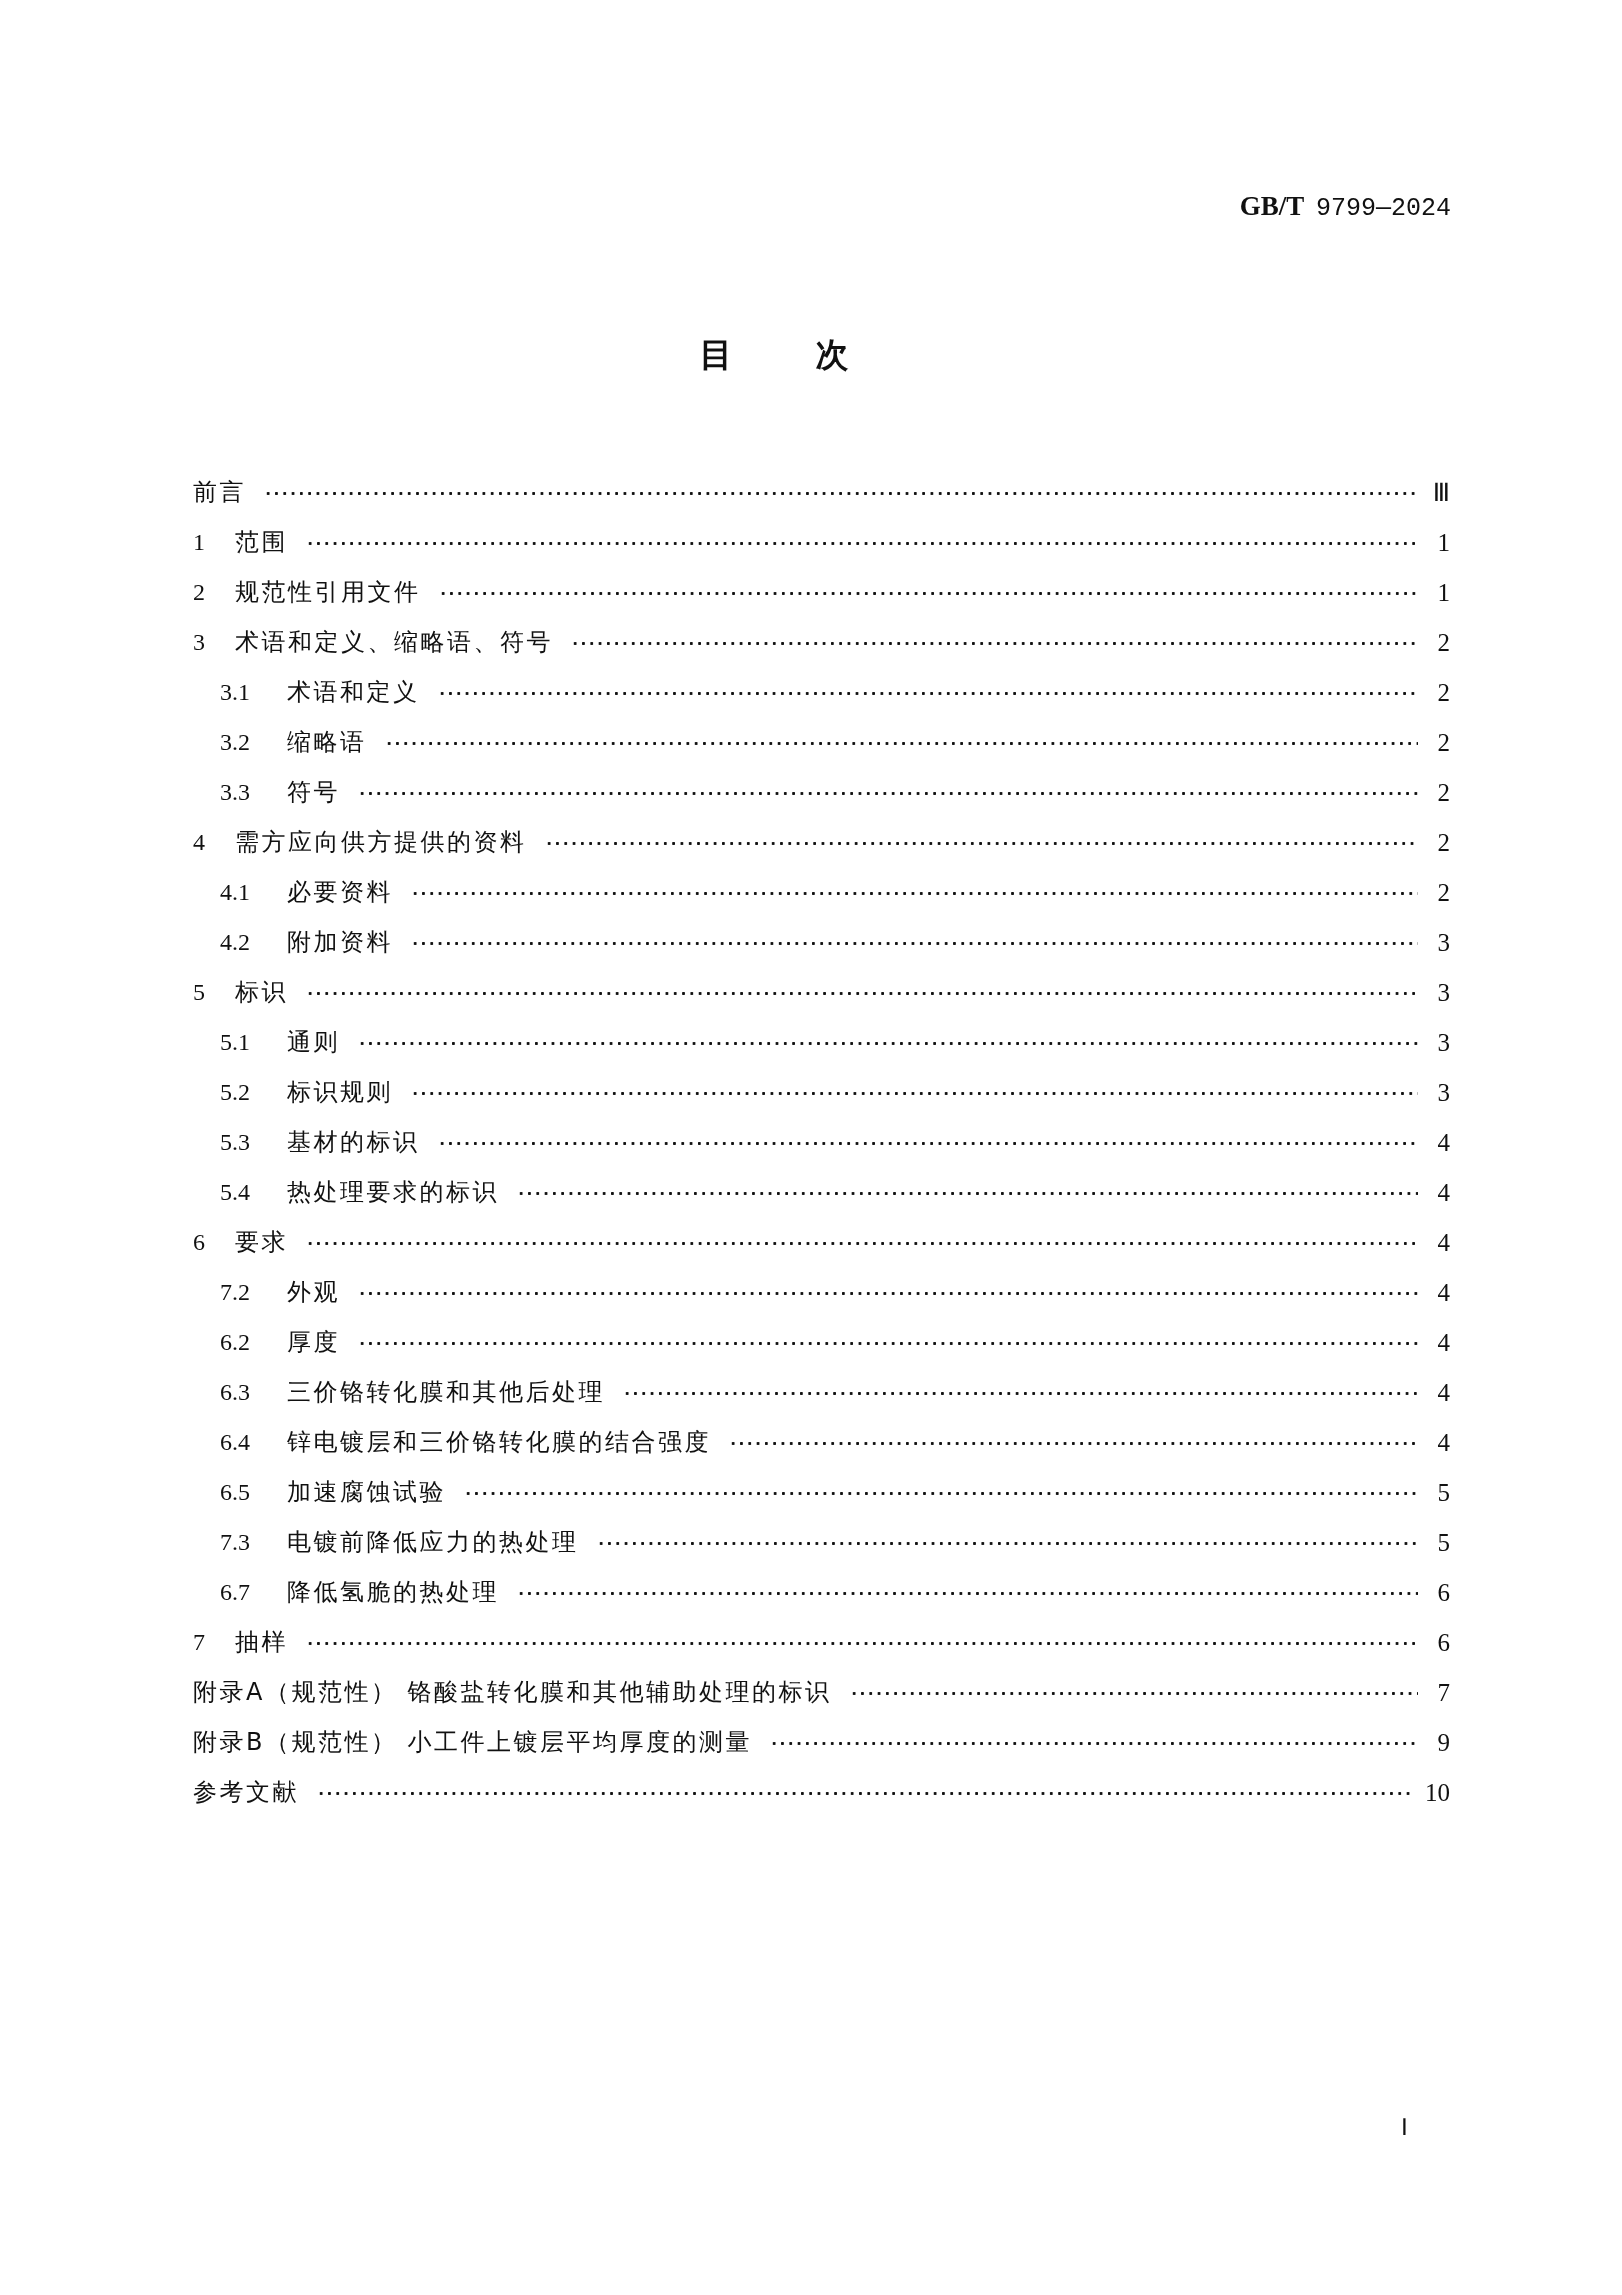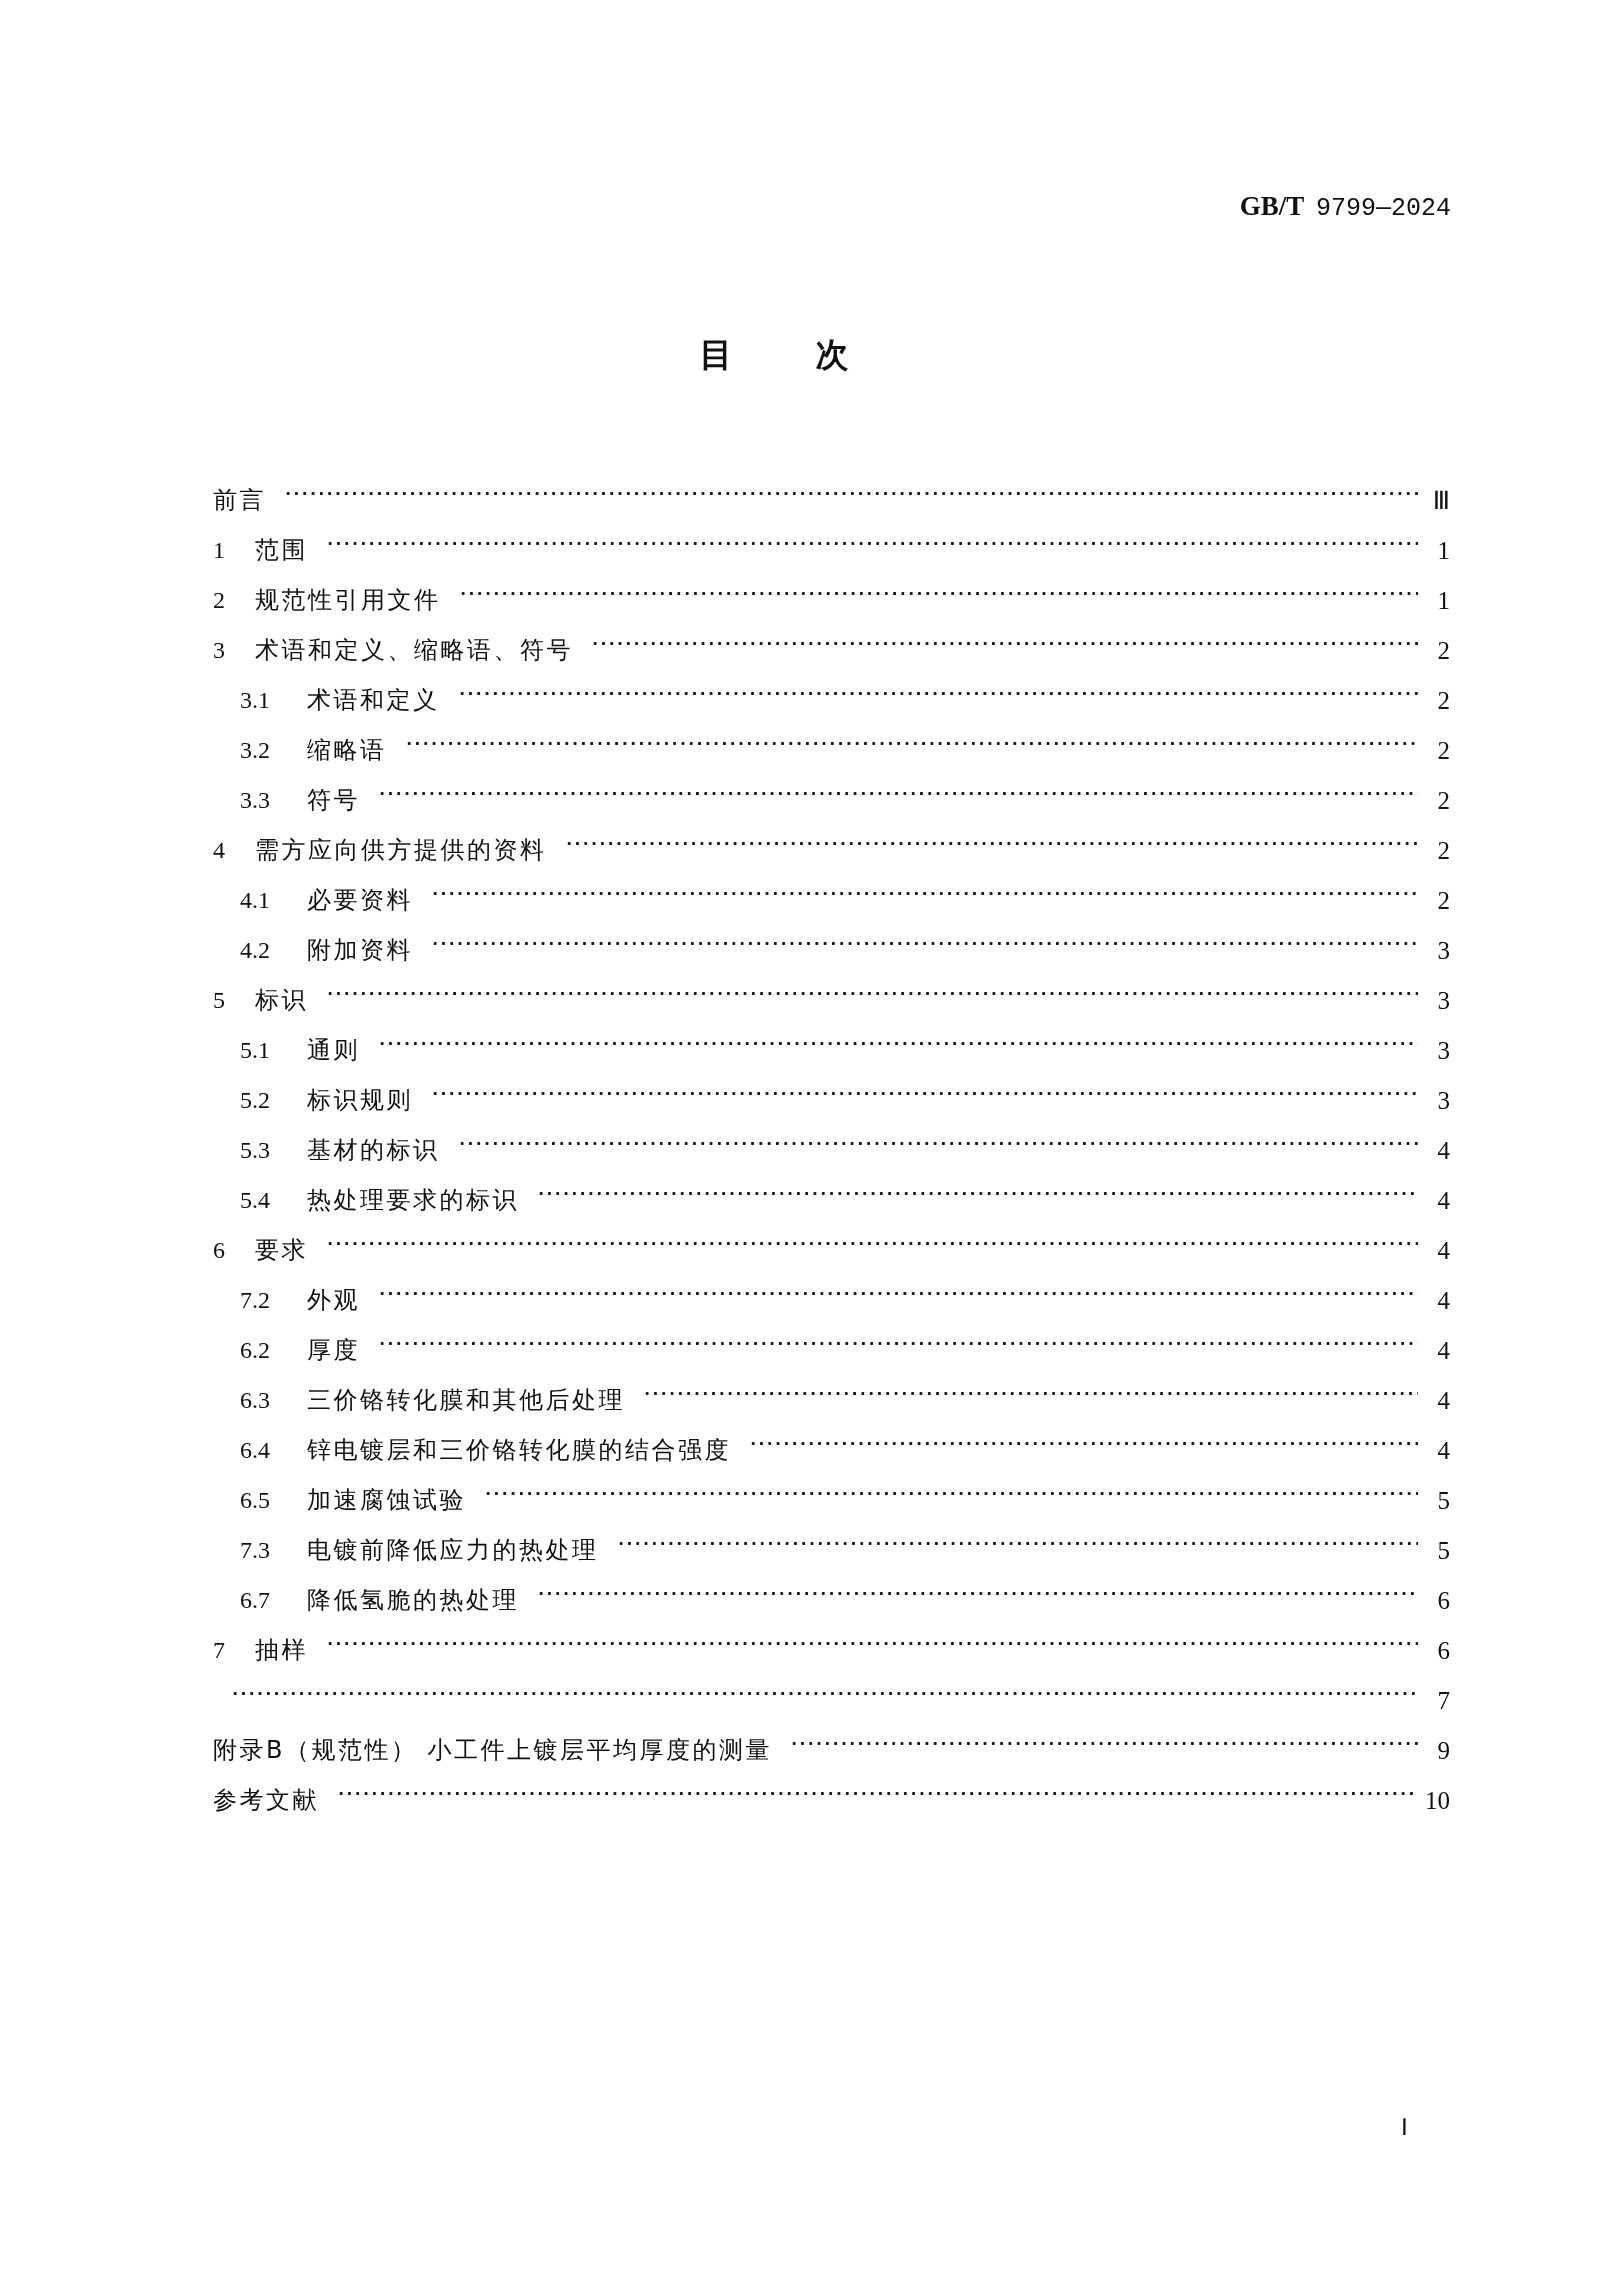--- a/index.html
+++ b/index.html
@@ -53,26 +53,25 @@
     width: 83px;
   }
   .toc {
     position: absolute;
     top: 467px;
     left: 193px;
     width: 1257px;
   }
   .toc-row {
     display: flex;
-    align-items: flex-end;
+    align-items: center;
     height: 50px;
     font-size: 24px;
     line-height: 33px;
     white-space: nowrap;
-    margin-left: 20px;
   }
   .toc-row .indent {
     display: inline-block;
     flex: 0 0 auto;
   }
   .toc-row.lvl2 .indent {
     width: 27px;
   }
   .toc-row.lvl1 .indent,
   .toc-row.plain .indent {
@@ -296,20 +295,21 @@
   <div class="toc-row lvl1">
       <span class="indent"></span>
       <span class="num">7</span>
       <span class="label">抽样</span>
       <span class="leader"></span>
       <span class="page">6</span>
     </div>
   <div class="toc-row plain">
       <span class="indent"></span>
       <span class="num"></span>
+      <span class="label">附录A（规范性） 铬酸盐转化膜和其他辅助处理的标识</span>
       <span class="leader"></span>
       <span class="page">7</span>
     </div>
   <div class="toc-row plain">
       <span class="indent"></span>
       <span class="num"></span>
       <span class="label">附录B（规范性） 小工件上镀层平均厚度的测量</span>
       <span class="leader"></span>
       <span class="page">9</span>
     </div>

